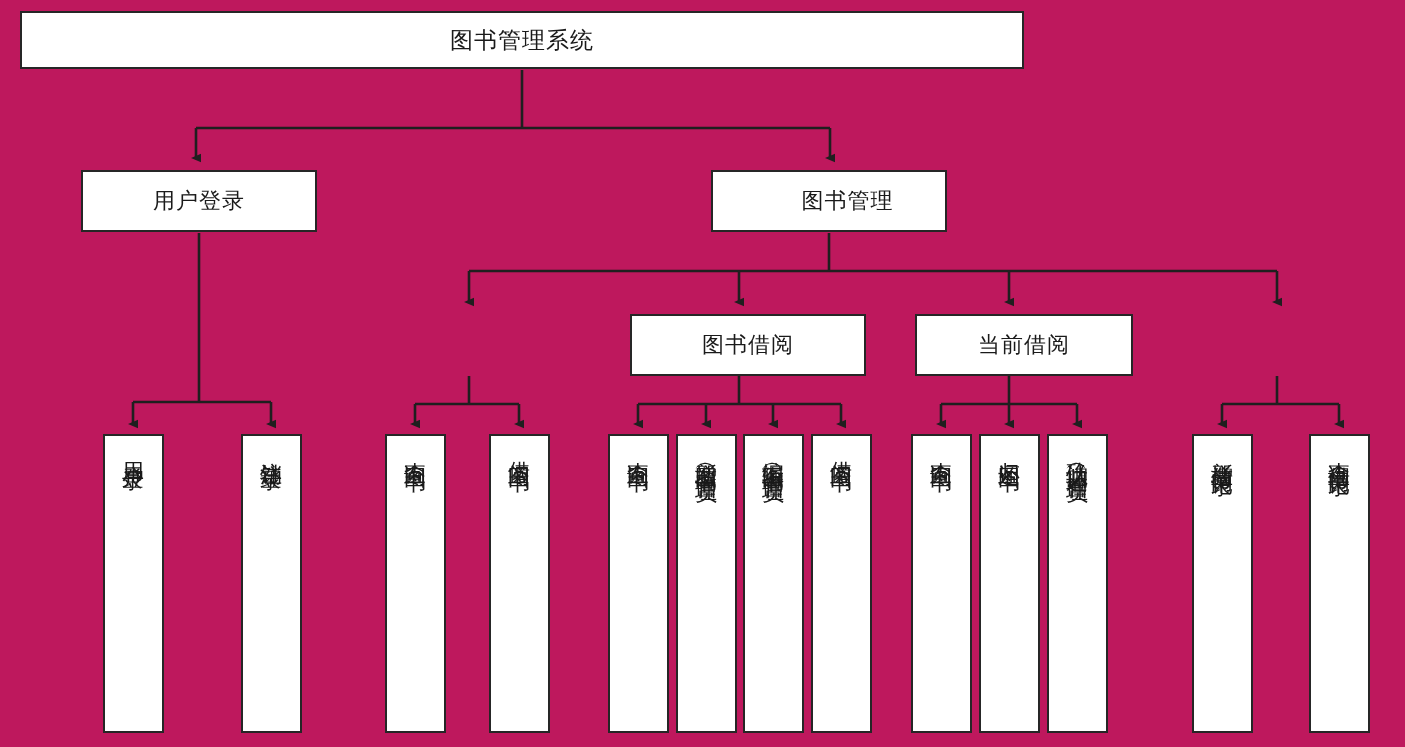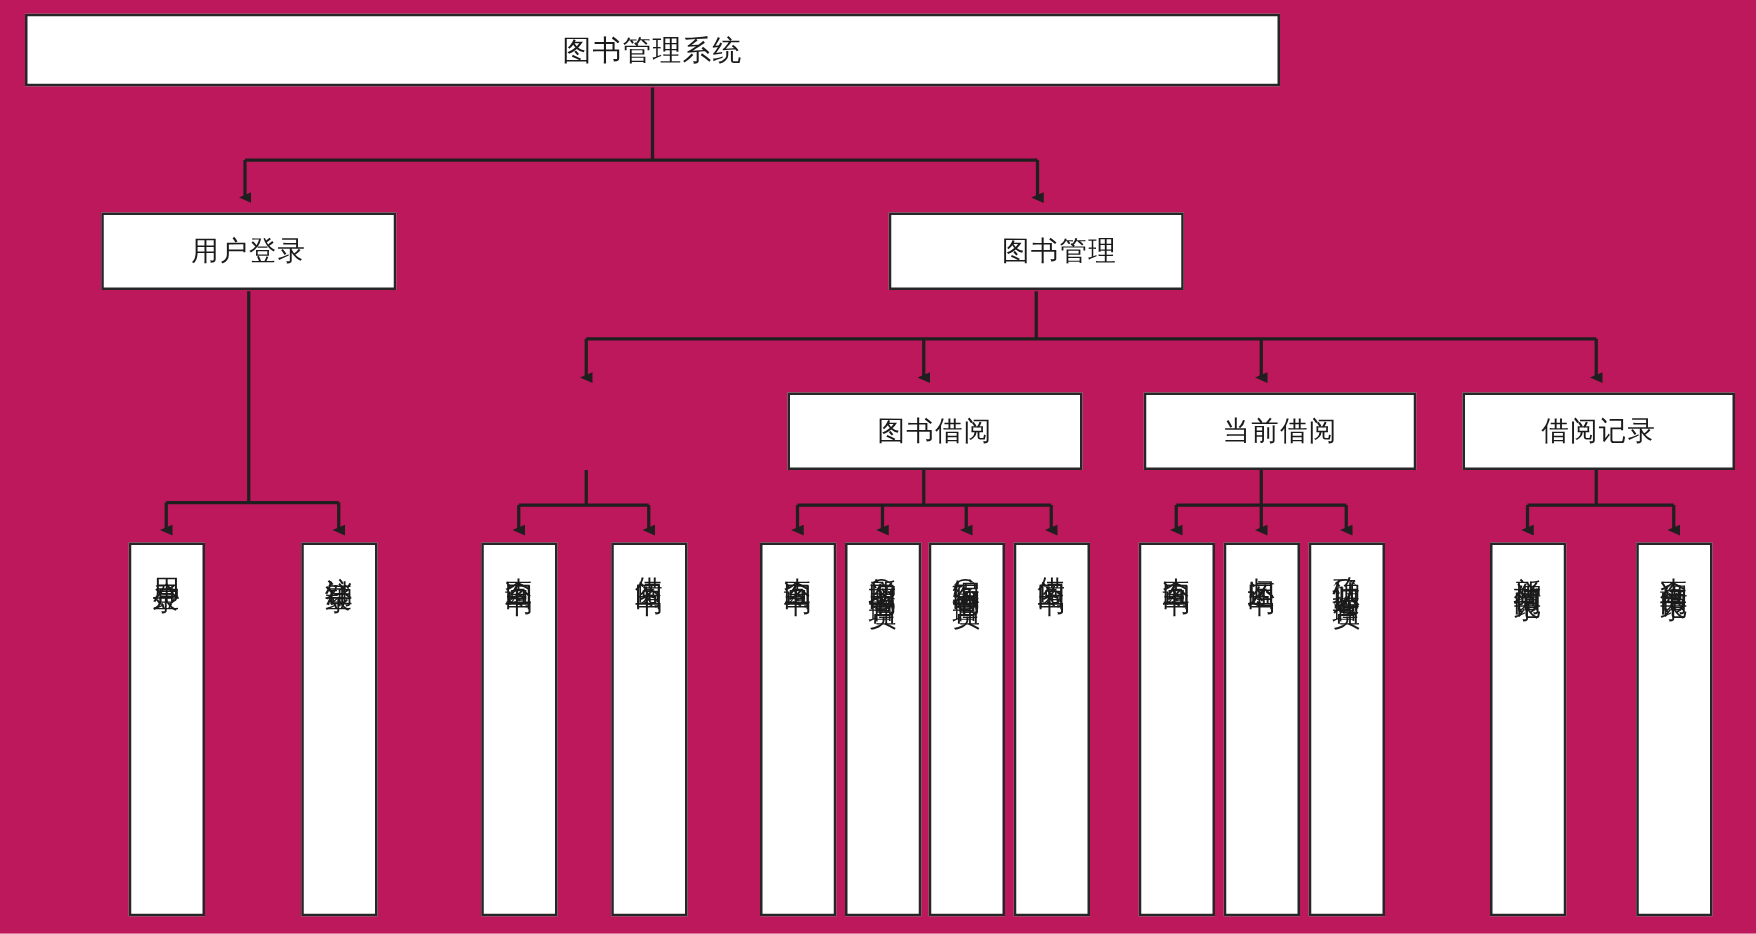--- a/index.html
+++ b/index.html
@@ -141,23 +141,20 @@
 
 
   <div class="node horiz" style="left:630px; top:314px; width:236px; height:62px;">
     <span class="node-label">图书借阅</span>
   </div>
 
   <div class="node horiz" style="left:900px; top:314px; width:218px; height:62px;margin-left:15px;">
     <span class="node-label">当前借阅</span>
   </div>
 
-  <div class="node horiz" style="left:1170px; top:314px; width:218px; height:62px;">
-    <span class="node-label">借阅记录</span>
-  </div>
 
   <div class="node vert" style="left:103px; top:434px; width:61px; height:299px;">
     <span class="node-label">用户登录</span>
   </div>
 
   <div class="node vert" style="left:241px; top:434px; width:61px; height:299px;">
     <span class="node-label">注销登录</span>
   </div>
 
   <div class="node vert" style="left:385px; top:434px; width:61px; height:299px;">

